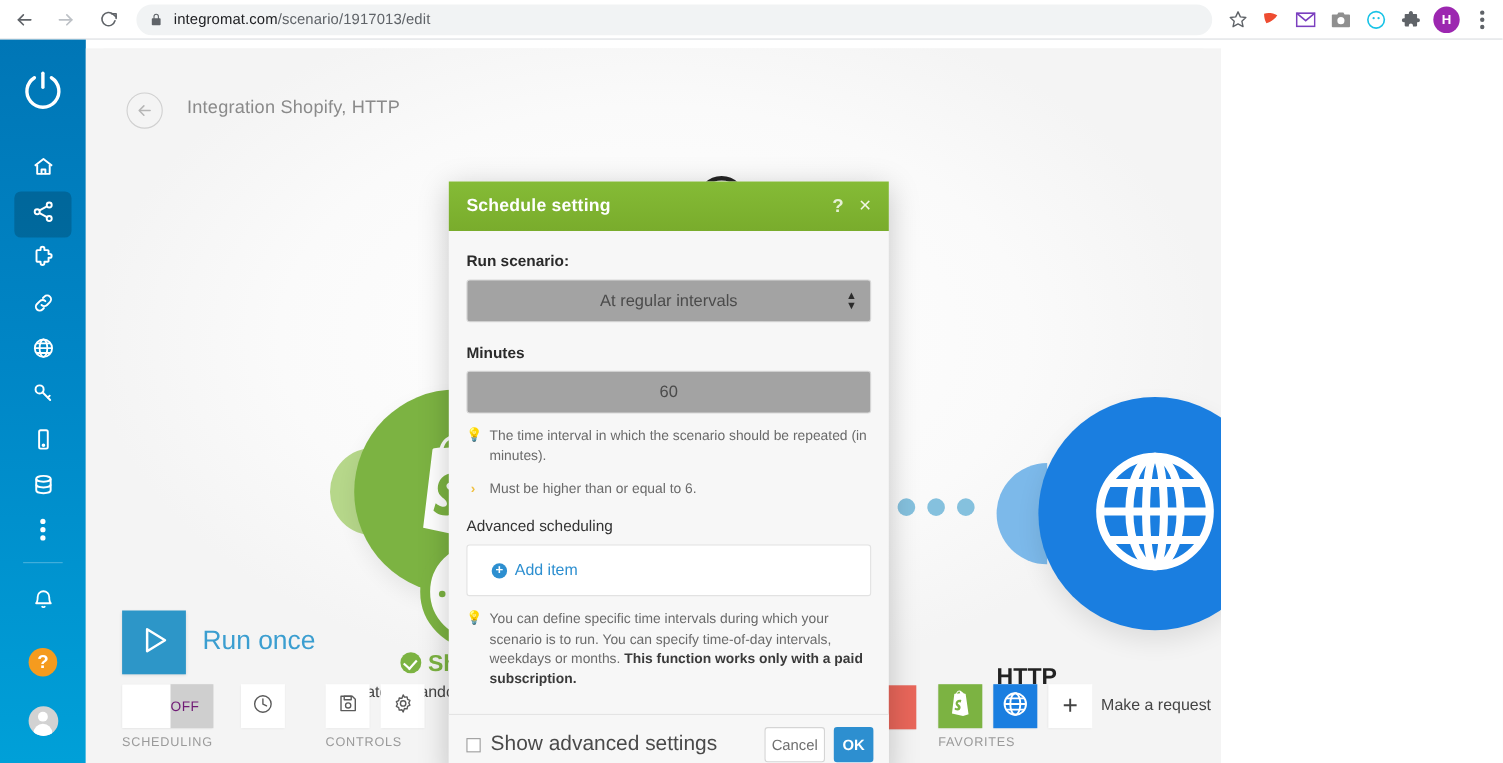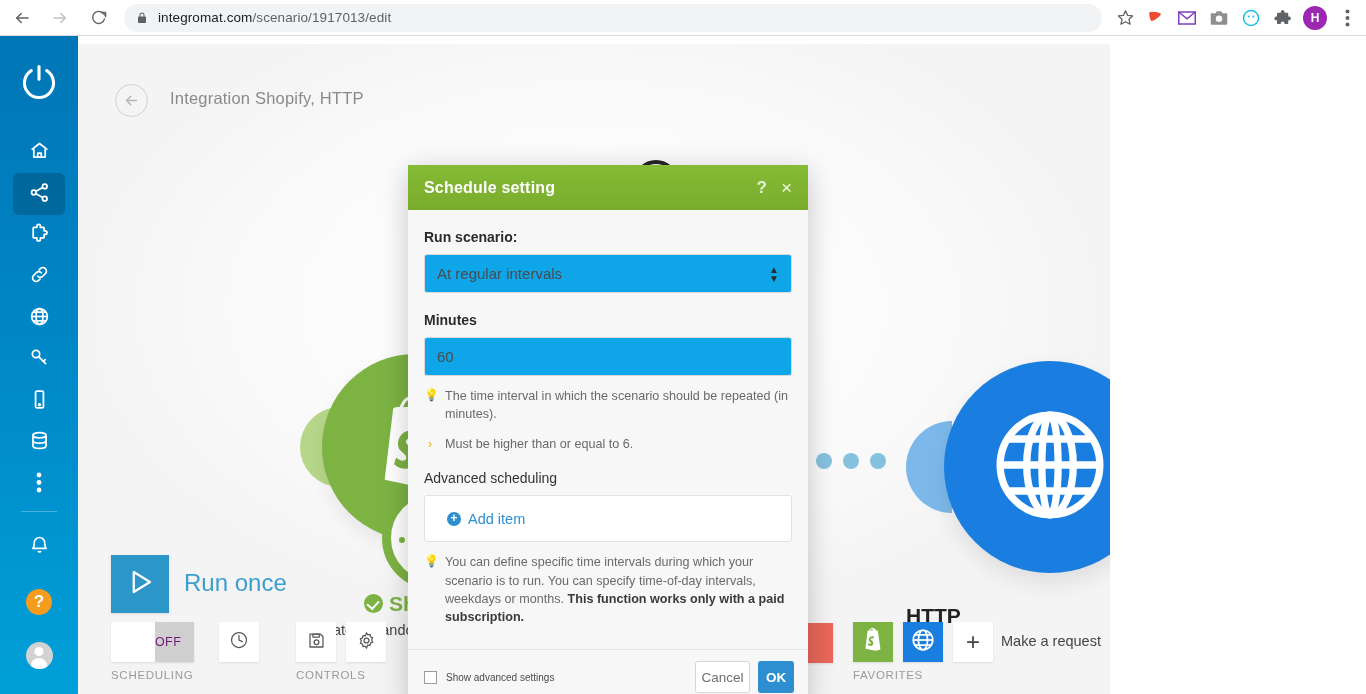--- a/index.html
+++ b/index.html
@@ -349,24 +349,24 @@
     padding: 19px 16px 0 16px;
   }
   .fld-label {
     font-size: 14px; font-weight: bold; color: #2b2b2b;
     margin-bottom: 9px;
   }
   .fld-label.normal { font-weight: normal; color: #333; }
   select.fld, input.fld {
     display: block; width: 368px; height: 39px;
     border: 1px solid #d8d8d8; border-radius: 3px;
-    background: #0ea5e9; font-size: 15px; color: #4b4b4b;
+    background: #a3a3a3; font-size: 15px; color: #4b4b4b;
     padding: 0 12px;
     font-family: "Liberation Sans", sans-serif;
-    appearance: none; -webkit-appearance: none;
+    appearance: none; text-align: center; -webkit-appearance: none;
   }
   .select-wrap { position: relative; width: 368px; }
   .select-caret {
     position: absolute; right: 13px; top: 50%;
     transform: translateY(-50%);
     pointer-events: none; color: #2b2b2b;
     font-size: 10px; line-height: 9px; text-align: center;
   }
   .gap { height: 19px; }
   .hint {
@@ -396,21 +396,21 @@
   }
   #modal-footer {
     flex: none; height: 55px;
     border-top: 1px solid #e4e4e4;
     background: #f7f7f7;
     display: flex; align-items: center;
     padding: 0 14px 0 16px;
   }
   #adv-check-wrap {
     flex: 1; display: flex; align-items: center; gap: 9px;
-    font-size: 10px; color: #4a4a4a;
+    font-size: 19px; color: #4a4a4a;
   }
   #adv-check {
     width: 13px; height: 13px;
     border: 1px solid #9b9b9b; background: #fff;
   }
   .btn {
     height: 32px; border-radius: 3px; font-size: 13.5px;
     display: flex; align-items: center; justify-content: center;
     font-family: "Liberation Sans", sans-serif;
   }

